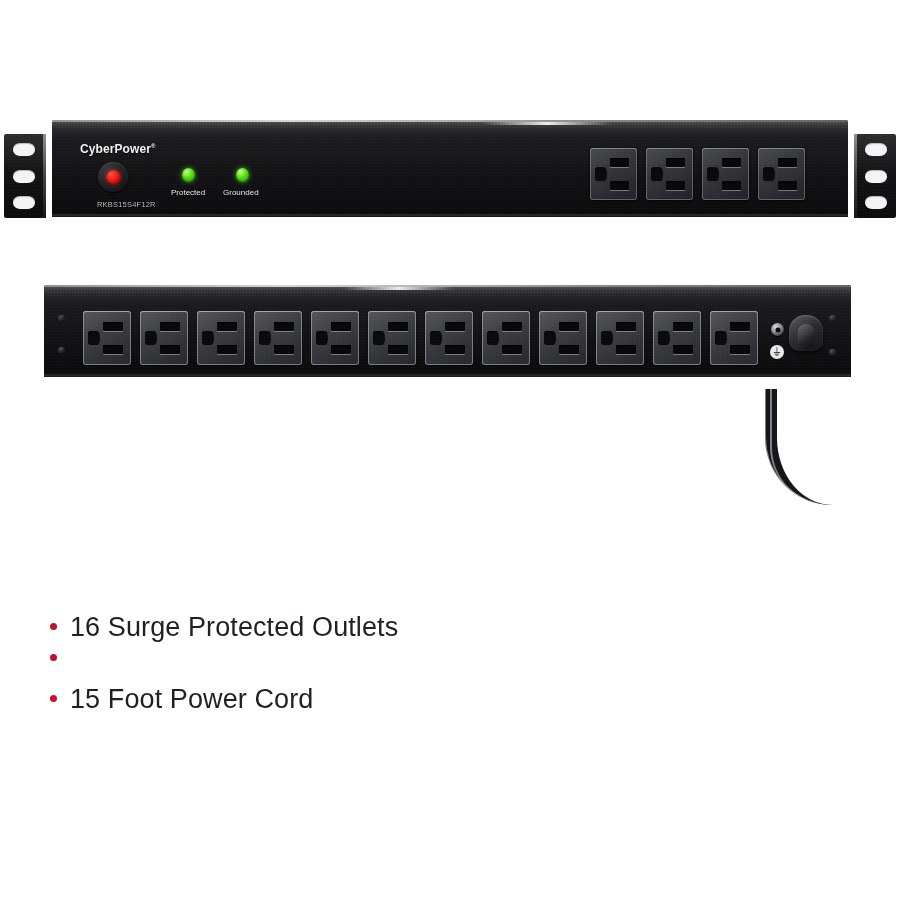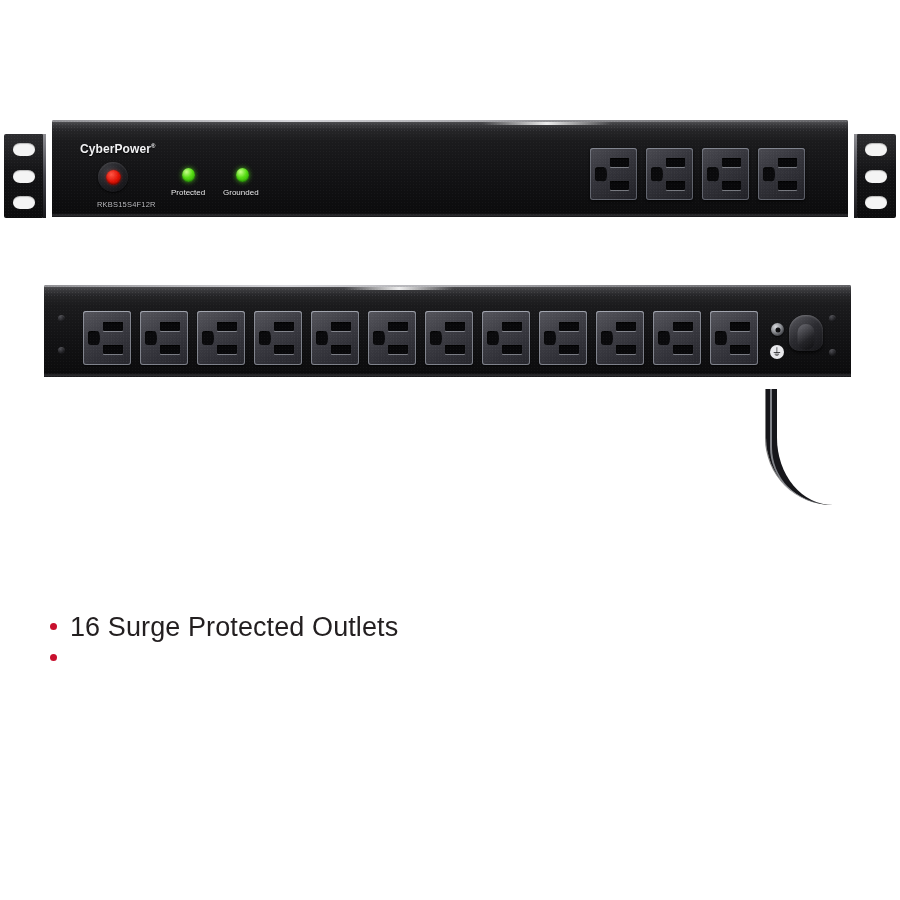--- a/index.html
+++ b/index.html
@@ -366,13 +366,17 @@
 </div>
 
 <ul class="features">
   <li>
     <span class="dot"></span>
     <span>16 Surge Protected Outlets</span>
   </li>
   <li>
     <span class="dot"></span>
   </li>
+  <li>
+    <span class="dot"></span>
+    <span>15 Foot Power Cord</span>
+  </li>
 </ul>
 
 </body></html>

